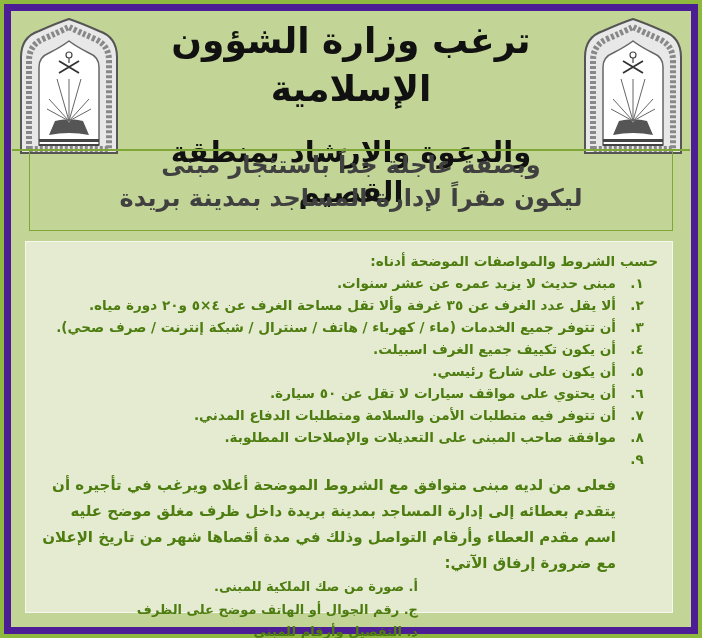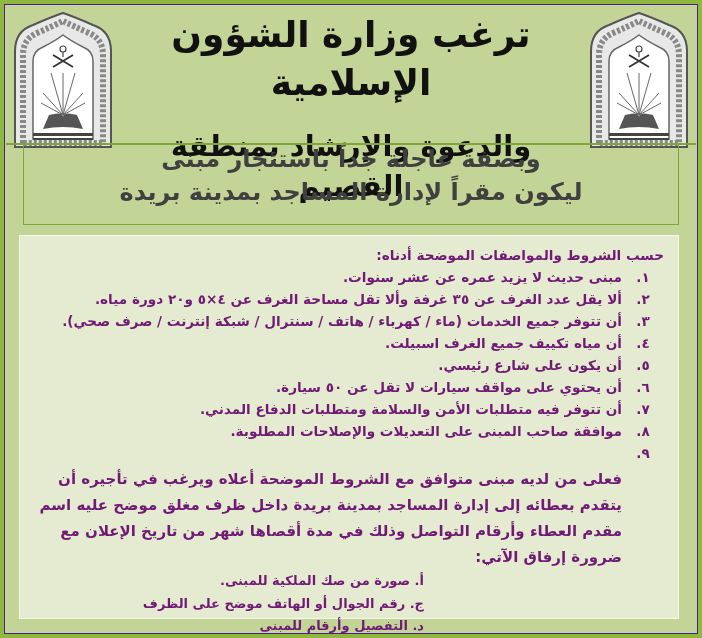--- a/index.html
+++ b/index.html
@@ -5,21 +5,21 @@
   html, body { margin:0; padding:0; }
   body {
     width:702px; height:638px; overflow:hidden;
     background:#8fb83e;
     font-family:"DejaVu Sans", sans-serif;
     position:relative;
   }
   .frame {
     position:absolute; left:4px; top:4px; width:694px; height:630px;
     background:#c3d596;
-    border:1px solid #4c1d95;
+    border:7px solid #4c1d95;
     box-sizing:border-box;
   }
   .logo {
     position:absolute; top:6px; width:104px; height:138px;
   }
   .logo.left { left:6px; }
   .logo.right { right:6px; }
   .header-title {
     position:absolute; left:110px; right:110px; top:6px;
     text-align:center; direction:rtl; color:#111;
@@ -37,21 +37,21 @@
   }
   .subtitle {
     text-align:center; direction:rtl; color:#404040; font-weight:bold;
     font-size:24px; line-height:33px; 
   }
   .body-box {
     position:absolute; left:14px; right:18px; top:230px; bottom:14px;
     background:#e4ebd1;
     border:1px solid #f4f7ea;
     box-sizing:border-box;
-    direction:rtl; color:#701a75;
+    direction:rtl; color:#4d7c0f;
     padding:8px 14px 0 14px;
     font-weight:bold; font-size:13.6px;
   }
   .intro { line-height:22px; }
   .cond { display:flex; line-height:22px; }
   .cond .num { width:42px; flex:none; text-align:center; }
   .cond .txt { flex:1; }
   .cond9 .txt { font-size:15px; line-height:26px;margin-top:24px; }
   .att { padding-right:240px; line-height:22.5px; font-size:13px; }
 </style>
@@ -129,21 +129,21 @@
     <div class="cond">
       <span class="num">٢.</span>
       <span class="txt">ألا يقل عدد الغرف عن ٣٥ غرفة وألا تقل مساحة الغرف عن ٤×٥ و٢٠ دورة مياه.</span>
     </div>
     <div class="cond">
       <span class="num">٣.</span>
       <span class="txt">أن تتوفر جميع الخدمات (ماء / كهرباء / هاتف / سنترال / شبكة إنترنت / صرف صحي).</span>
     </div>
     <div class="cond">
       <span class="num">٤.</span>
-      <span class="txt">أن مياه تكييف جميع الغرف اسبيلت.</span>
+      <span class="txt">أن يكون تكييف جميع الغرف اسبيلت.</span>
     </div>
     <div class="cond">
       <span class="num">٥.</span>
       <span class="txt">أن يكون على شارع رئيسي.</span>
     </div>
     <div class="cond">
       <span class="num">٦.</span>
       <span class="txt">أن يحتوي على مواقف سيارات لا تقل عن ٥٠ سيارة.</span>
     </div>
     <div class="cond">

